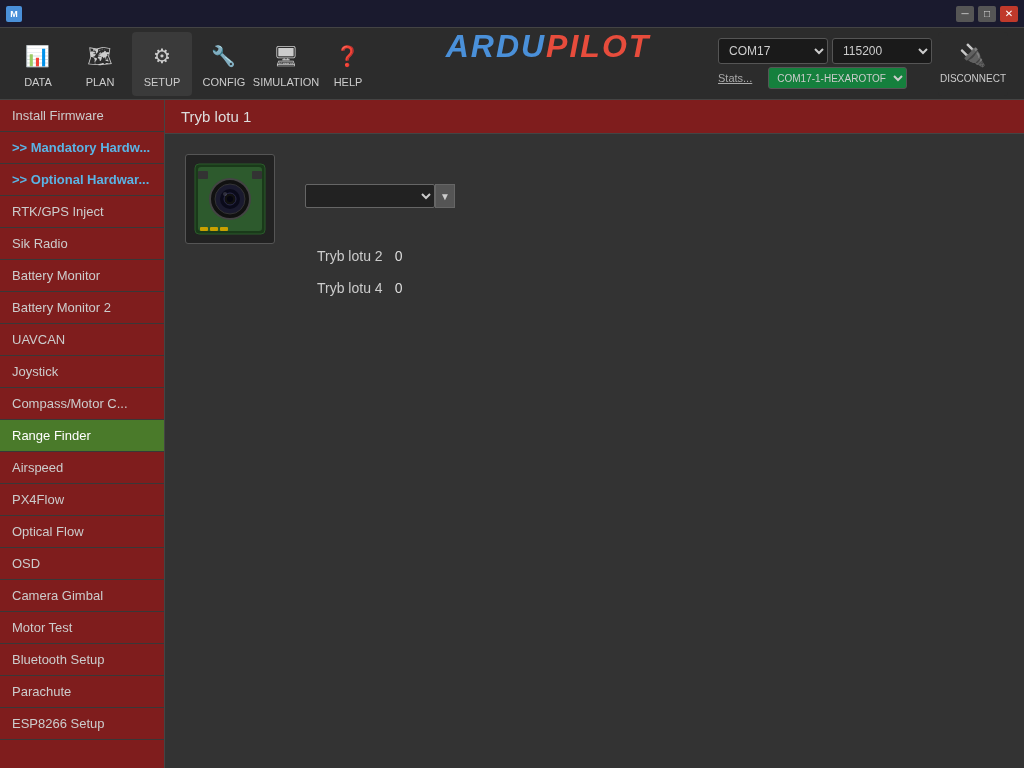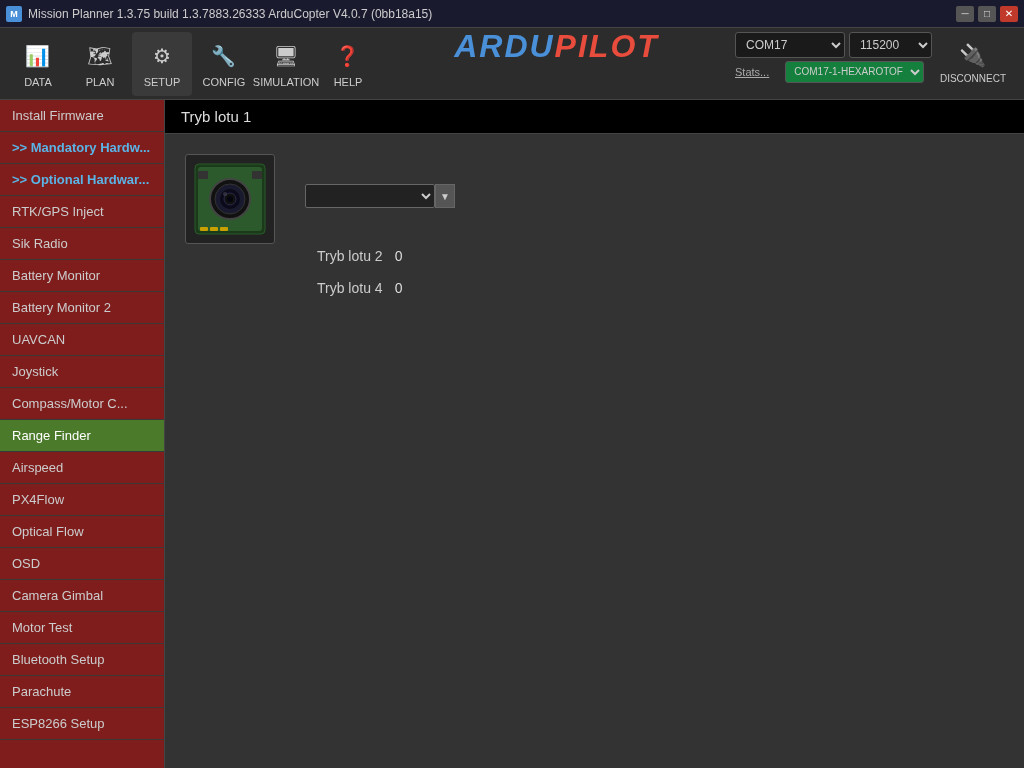--- a/index.html
+++ b/index.html
@@ -97,35 +97,35 @@
       font-weight: bold;
       letter-spacing: 2px;
       color: #4a90d9;
       font-style: italic;
     }
     #logo-area .logo-text span { color: #e74c3c; }
 
     
     #connection-area {
       display: flex;
-      align-items: flex-start;
+      align-items: center;
       gap: 6px;
       margin-right: 8px;
     }
     .com-select, .baud-select {
       background: #1a1a1a;
       border: 1px solid #555;
       color: #ccc;
       height: 26px;
       padding: 0 6px;
       border-radius: 3px;
       font-size: 12px;
     }
     .com-select { width: 110px; }
-    .baud-select { width: 83px; }
+    .baud-select { width: 100px; }
     .stats-link {
       color: #aaa;
       font-size: 11px;
       cursor: pointer;
       text-decoration: underline;
     }
     .profile-select {
       background: #15803d;
       border: 1px solid #555;
       color: #ccc;
@@ -192,21 +192,21 @@
 
     
     #content {
       flex: 1;
       background: #333;
       padding: 0;
       overflow: hidden;
     }
 
     #content-header {
-      background: #000000;
+      background: #7f1d1d;
       padding: 8px 16px;
       font-size: 15px;
       color: #ddd;
       border-bottom: 1px solid #444;
       font-weight: normal;
     }
 
     #content-body {
       padding: 20px;
       display: flex;
@@ -275,21 +275,20 @@
     .mode-param .param-value {
       color: #ddd;
     }
   </style>
 </head>
 <body>
 
 <div id="title-bar">
   <div class="title-left">
     <div class="app-icon">M</div>
-    <span class="title-text">Mission Planner 1.3.75 build 1.3.7883.26333 ArduCopter V4.0.7 (0bb18a15)</span>
   </div>
   <div class="window-controls">
     <div class="win-btn minimize">─</div>
     <div class="win-btn maximize">□</div>
     <div class="win-btn close">✕</div>
   </div>
 </div>
 
 <div id="toolbar">
   <div id="toolbar-buttons" style="display:flex;gap:2px;">

